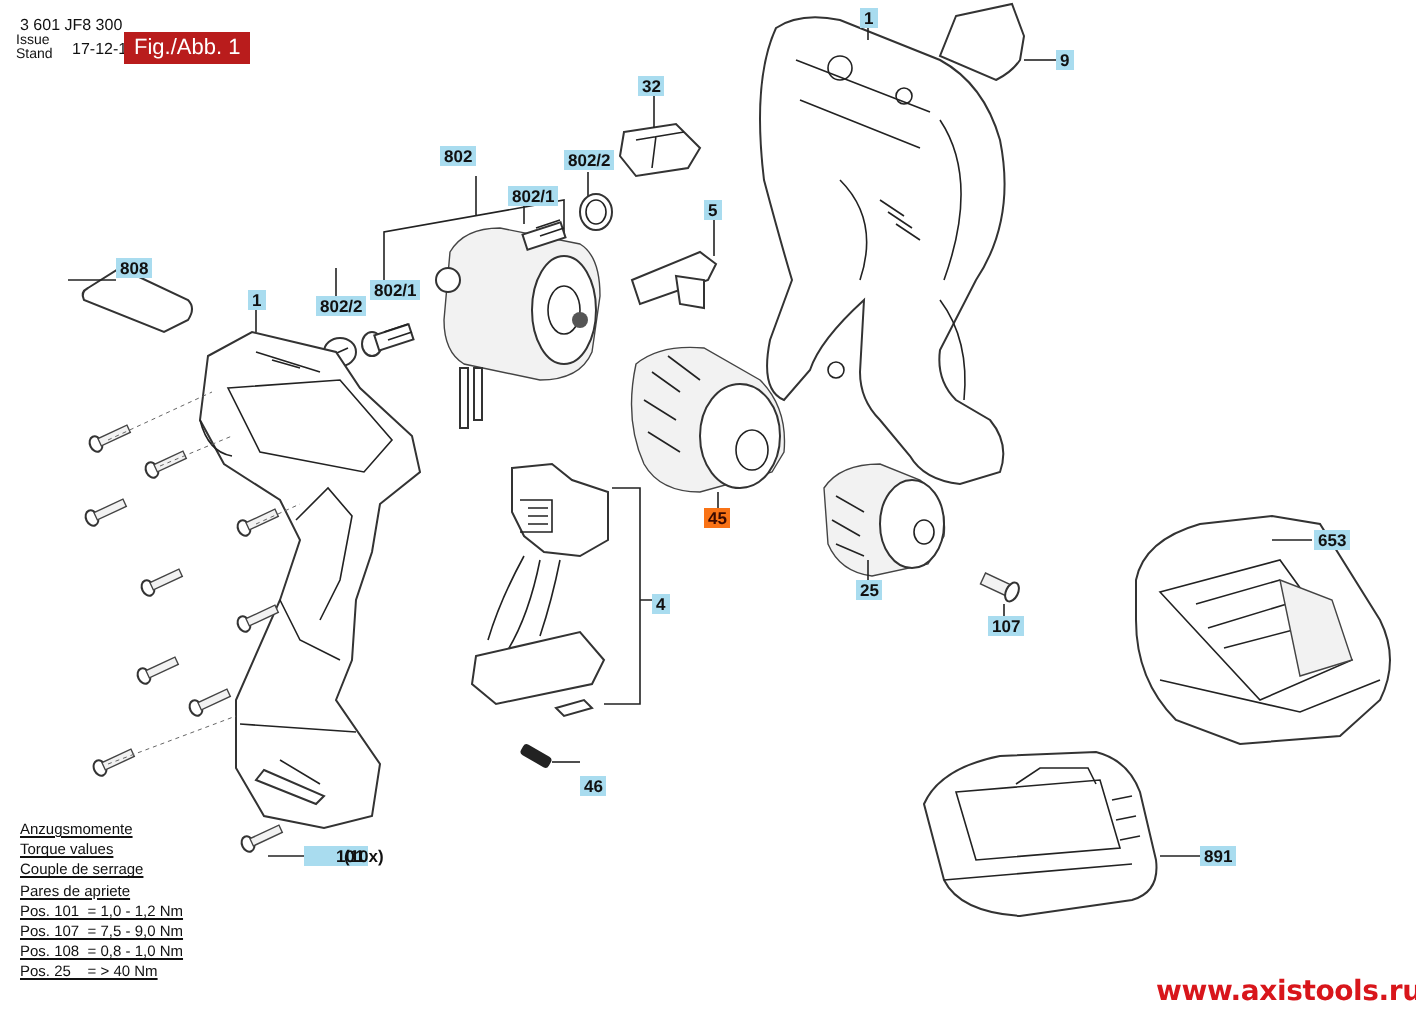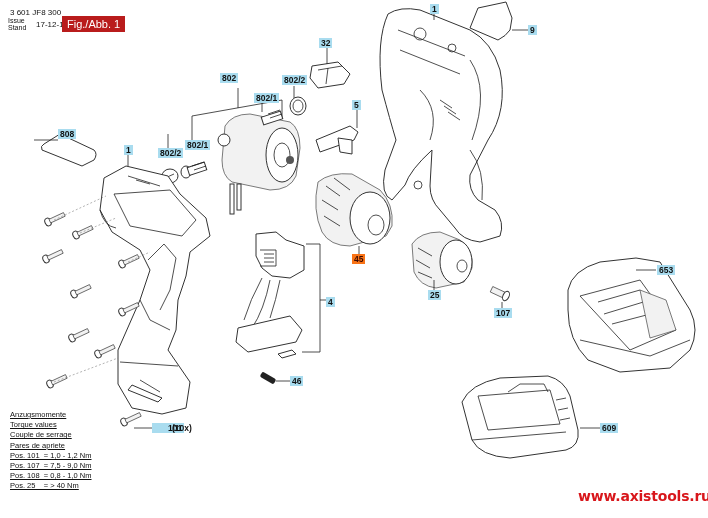--- a/index.html
+++ b/index.html
@@ -222,24 +222,24 @@
   <div class="lbl" style="left:352px;top:100px;">5</div>
   <div class="lbl" style="left:14px;top:129px;margin-left:44px;">808</div>
   <div class="lbl" style="left:124px;top:145px;">1</div>
   <div class="lbl" style="left:158px;top:148px;">802/2</div>
   <div class="lbl" style="left:185px;top:140px;">802/1</div>
   <div class="lbl red" style="left:352px;top:254px;">45</div>
   <div class="lbl" style="left:326px;top:297px;">4</div>
   <div class="lbl" style="left:428px;top:290px;">25</div>
   <div class="lbl" style="left:657px;top:265px;">653</div>
   <div class="lbl" style="left:494px;top:308px;">107</div>
-  <div class="lbl" style="left:290px;top:376px;">46</div>
+  <div class="lbl" style="left:290px;top:388px;">46</div>
   <div class="lbl" style="left:152px;top:423px;padding-left:16px;">101</div>
   <div class="lbl-suffix" style="left:172px;top:423px;">(10x)</div>
-  <div class="lbl" style="left:600px;top:423px;">609</div>
+  <div class="lbl" style="left:600px;top:423px;">891</div>
 
   
   <div class="torque">
     <div>Anzugsmomente</div>
     <div>Torque values</div>
     <div>Couple de serrage</div>
     <div>Pares de apriete</div>
     <div>Pos. 101  = 1,0 - 1,2 Nm</div>
     <div>Pos. 107  = 7,5 - 9,0 Nm</div>
     <div>Pos. 108  = 0,8 - 1,0 Nm</div>

